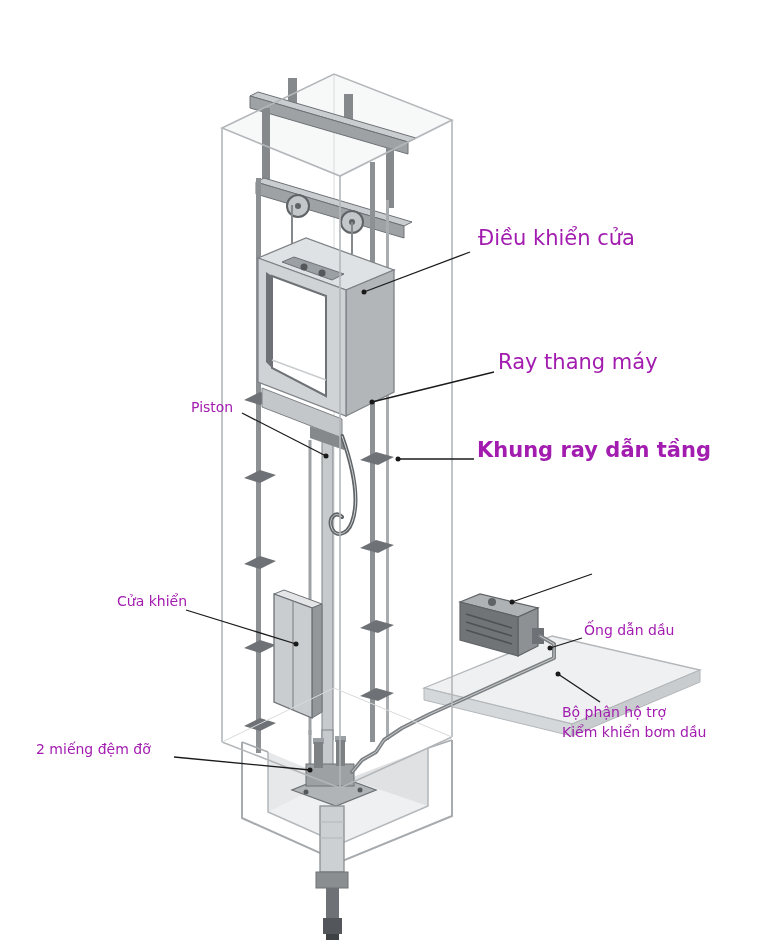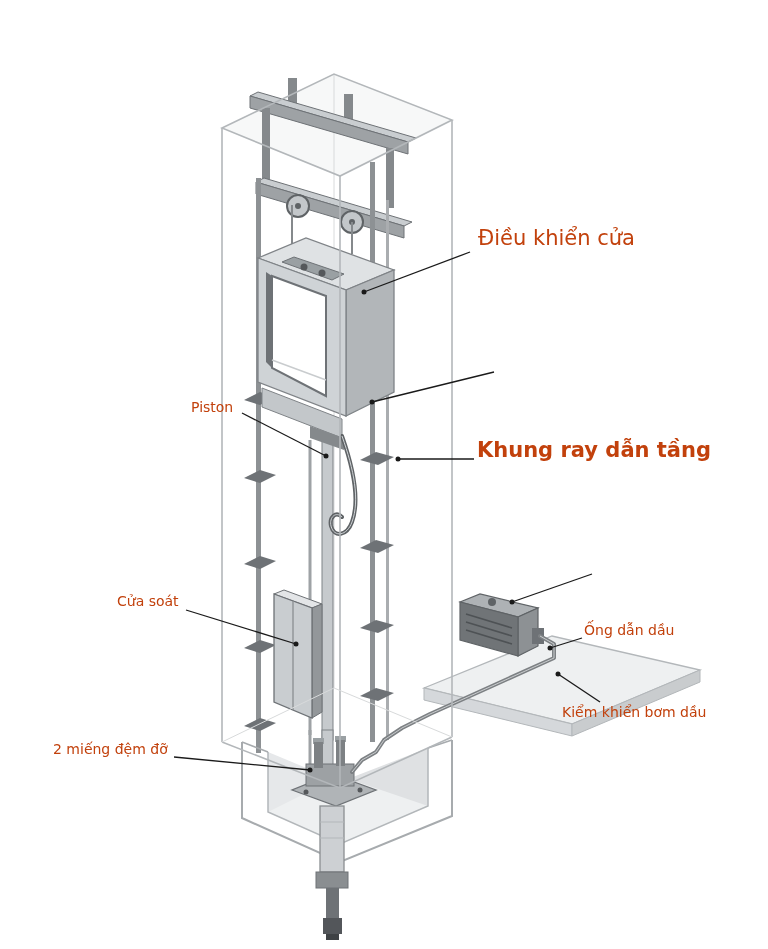--- a/index.html
+++ b/index.html
@@ -1,21 +1,21 @@
 <!DOCTYPE html>
 <html><head>
 <meta charset="utf-8">
 <style>
   html,body{margin:0;padding:0;background:#ffffff;}
   .canvas{
     position:relative;width:768px;height:949px;background:#ffffff;
     font-family:"DejaVu Sans","Liberation Sans",sans-serif;overflow:hidden;
   }
   .canvas svg{position:absolute;left:0;top:0;}
-  .lbl{position:absolute;color:#c2410c;white-space:nowrap;}
+  .lbl{position:absolute;color:#a21caf;white-space:nowrap;}
   .lbl-lg{font-size:21px;}
   .lbl-sm{font-size:14px;}
   .lbl-2line span{display:block;line-height:1.45;}
 </style>
 </head>
 <body>
 
 <div class="canvas">
 
   <svg width="768" height="949" viewBox="0 0 768 949">
@@ -178,29 +178,31 @@
       <circle cx="550" cy="648" r="2.5" fill="#1a1a1a" stroke="none"></circle>
       <line x1="600" y1="702" x2="558" y2="674"></line>
       <circle cx="558" cy="674" r="2.5" fill="#1a1a1a" stroke="none"></circle>
       <line x1="174" y1="757" x2="310" y2="770"></line>
       <circle cx="310" cy="770" r="2.5" fill="#1a1a1a" stroke="none"></circle>
     </g>
   </svg>
 
   <div class="lbl lbl-lg" style="left:478px;top:226px;">Điều khiển cửa</div>
 
+  <div class="lbl lbl-lg" style="left:498px;top:350px;">Ray thang máy</div>
 
   <div class="lbl lbl-lg" style="left:477px;top:438px;font-weight:bold;">Khung ray dẫn tầng</div>
 
   <div class="lbl lbl-sm" style="left:191px;top:399px;">Piston</div>
 
 
   <div class="lbl lbl-sm" style="left:584px;top:622px;">Ống dẫn dầu</div>
 
-  <div class="lbl lbl-sm" style="left:117px;top:593px;">Cửa soát</div>
+  <div class="lbl lbl-sm" style="left:117px;top:593px;">Cửa khiển</div>
 
   <div class="lbl lbl-sm lbl-2line" style="left:562px;top:702px;">
+    <span>Bộ phận hộ trợ</span>
     <span>Kiểm khiển bơm dầu</span>
   </div>
 
-  <div class="lbl lbl-sm" style="left:53px;top:741px;">2 miếng đệm đỡ</div>
+  <div class="lbl lbl-sm" style="left:36px;top:741px;">2 miếng đệm đỡ</div>
 
 </div>
 
 </body></html>

